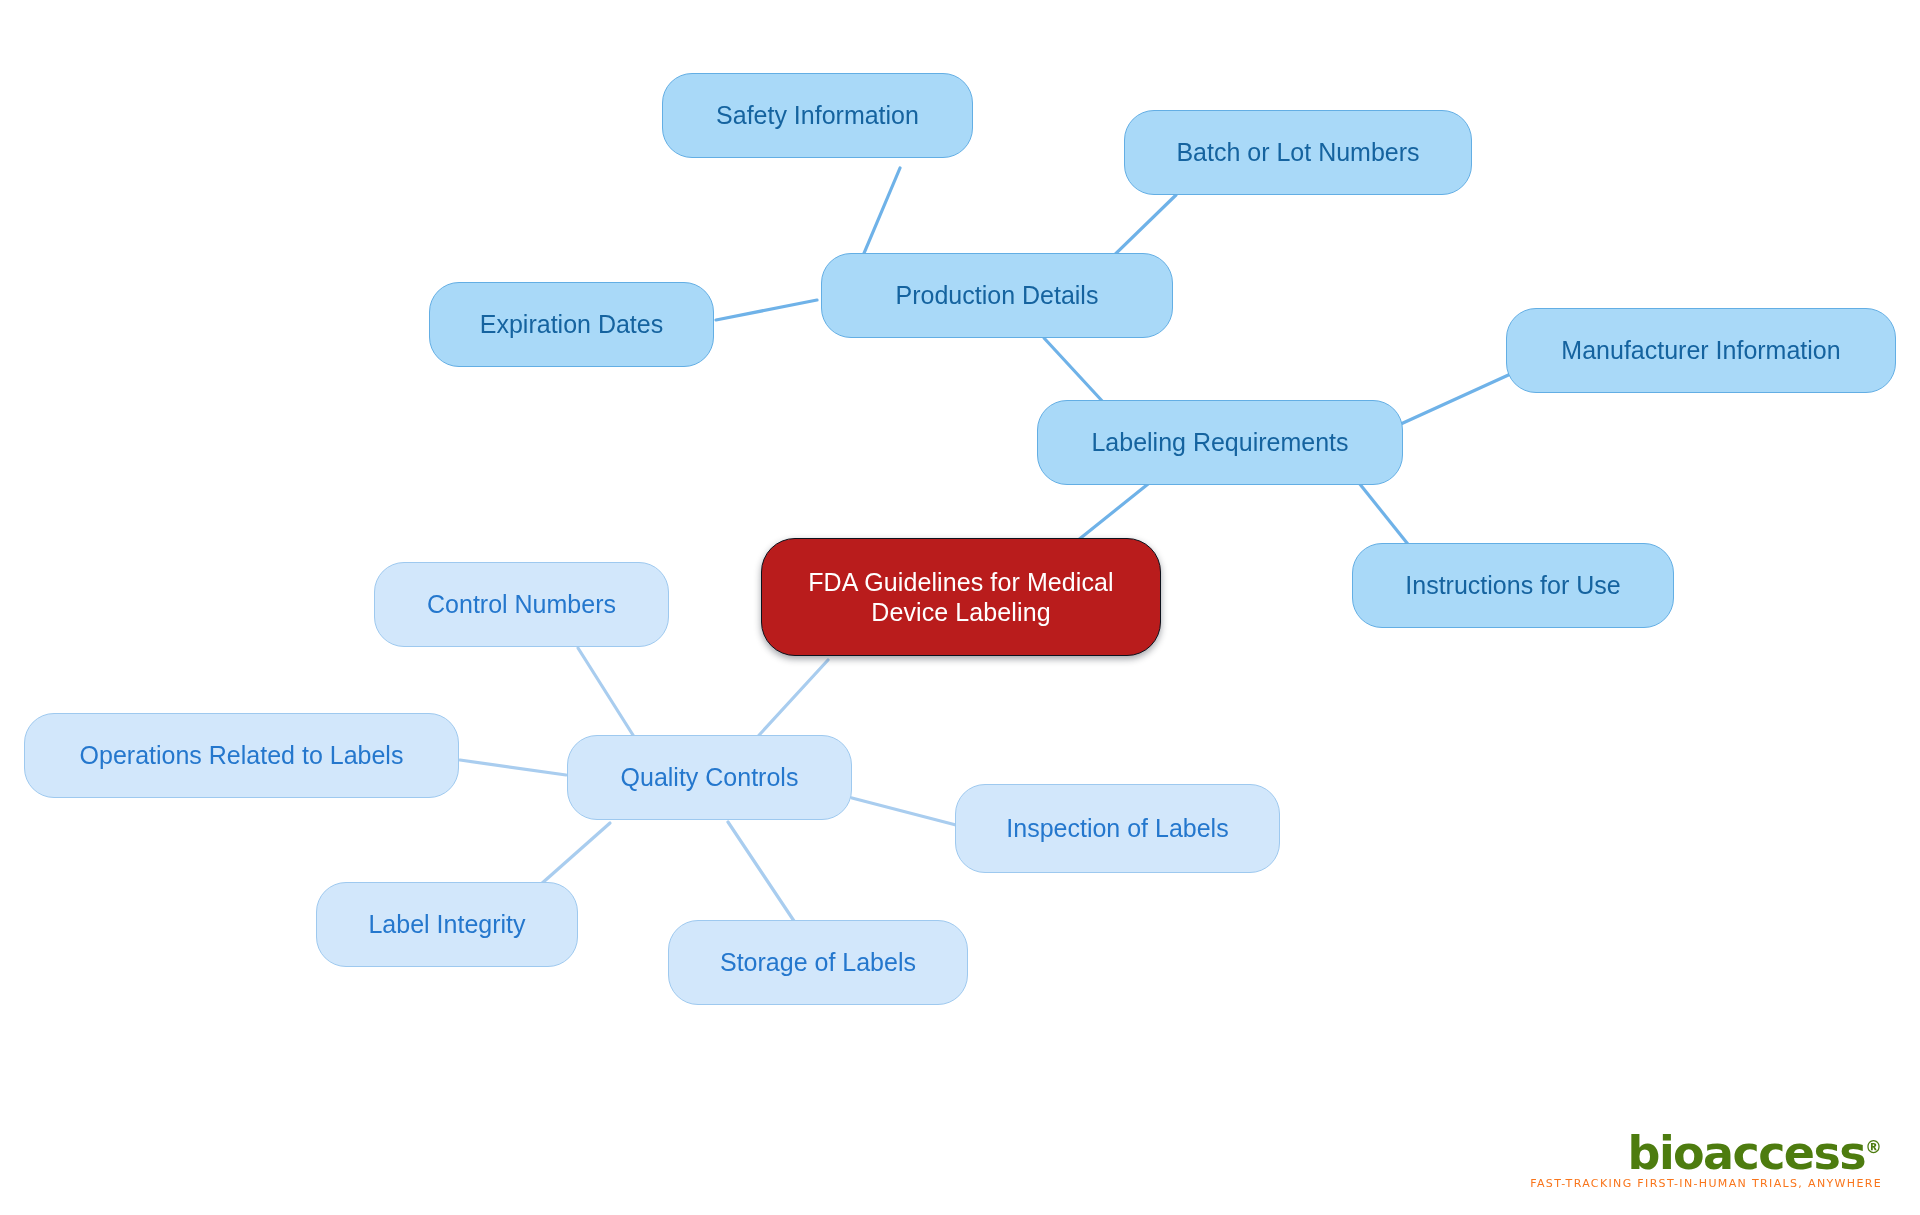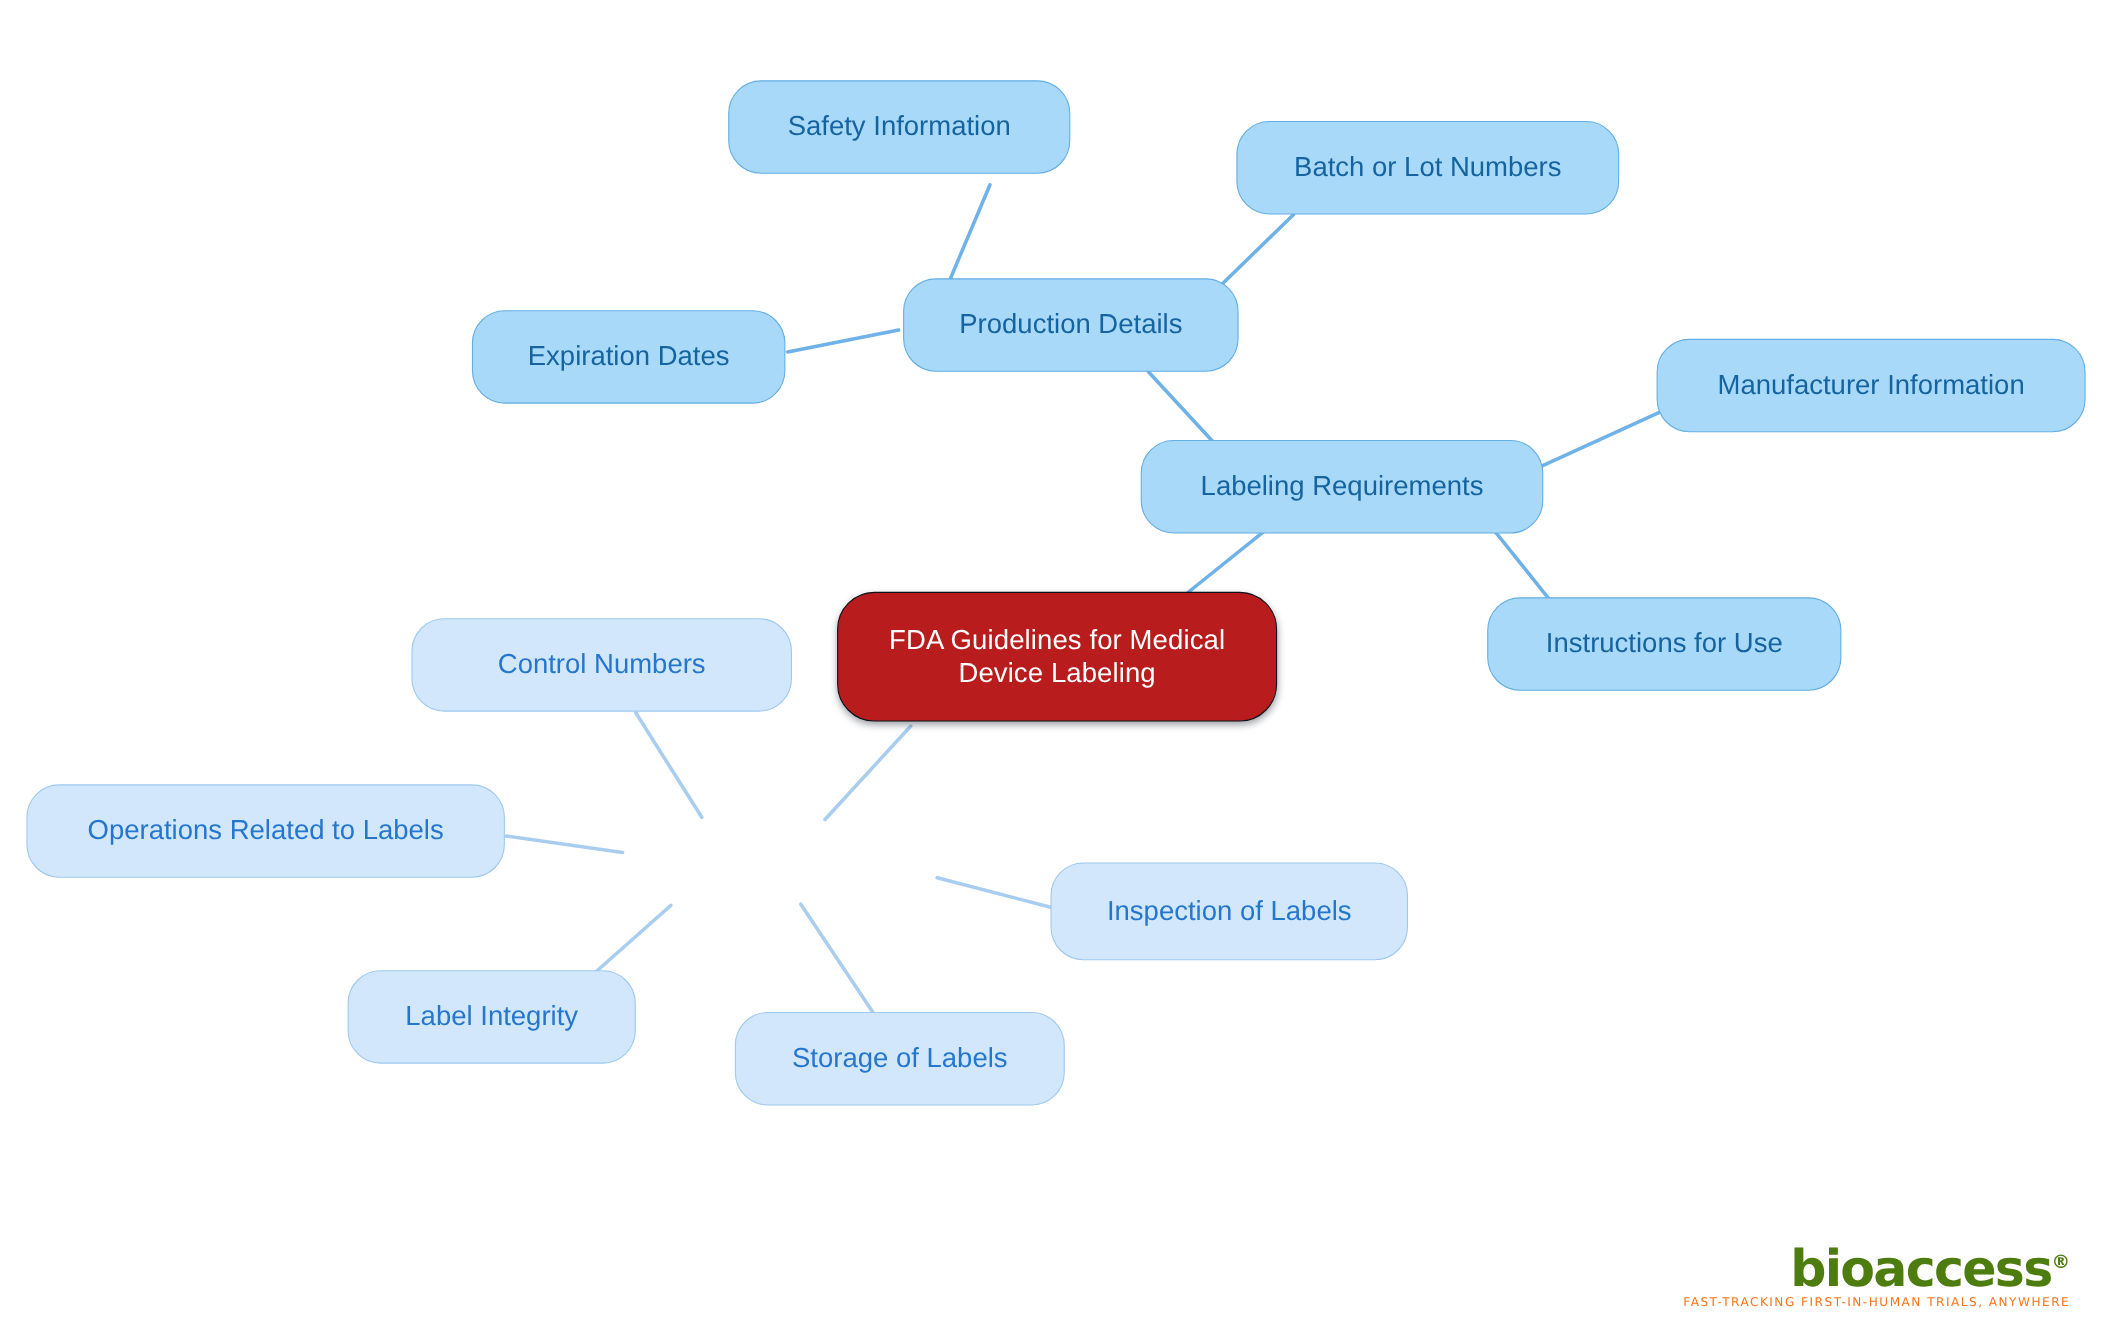--- a/index.html
+++ b/index.html
@@ -140,30 +140,31 @@
 
   <div class="node root" style="left:761px; top:538px; width:400px; height:118px;">FDA Guidelines for Medical
 Device Labeling</div>
 
   <div class="node blue-mid" style="left:1037px; top:400px; width:366px; height:85px;">Labeling Requirements</div>
 
   <div class="node blue-mid" style="left:1352px; top:543px; width:322px; height:85px;">Instructions for Use</div>
 
   <div class="node blue-mid" style="left:1506px; top:308px; width:390px; height:85px;">Manufacturer Information</div>
 
-  <div class="node blue-mid" style="left:821px; top:253px; width:305px; height:85px;">Production Details</div>
+  <div class="node blue-mid" style="left:821px; top:253px; width:352px; height:85px;">Production Details</div>
 
   <div class="node blue-mid" style="left:1124px; top:110px; width:348px; height:85px;">Batch or Lot Numbers</div>
 
   <div class="node blue-mid" style="left:662px; top:73px; width:311px; height:85px;">Safety Information</div>
 
   <div class="node blue-mid" style="left:429px; top:282px; width:285px; height:85px;">Expiration Dates</div>
 
+  <div class="node blue-light" style="left:567px; top:735px; width:285px; height:85px;">Quality Controls</div>
 
-  <div class="node blue-light" style="left:374px; top:562px; width:346px; height:85px;">Control Numbers</div>
+  <div class="node blue-light" style="left:374px; top:562px; width:295px; height:85px;">Control Numbers</div>
 
   <div class="node blue-light" style="left:24px; top:713px; width:435px; height:85px;">Operations Related to Labels</div>
 
   <div class="node blue-light" style="left:955px; top:784px; width:325px; height:89px;">Inspection of Labels</div>
 
   <div class="node blue-light" style="left:316px; top:882px; width:262px; height:85px;">Label Integrity</div>
 
   <div class="node blue-light" style="left:668px; top:920px; width:300px; height:85px;">Storage of Labels</div>
 
   <div id="brand-logo">

